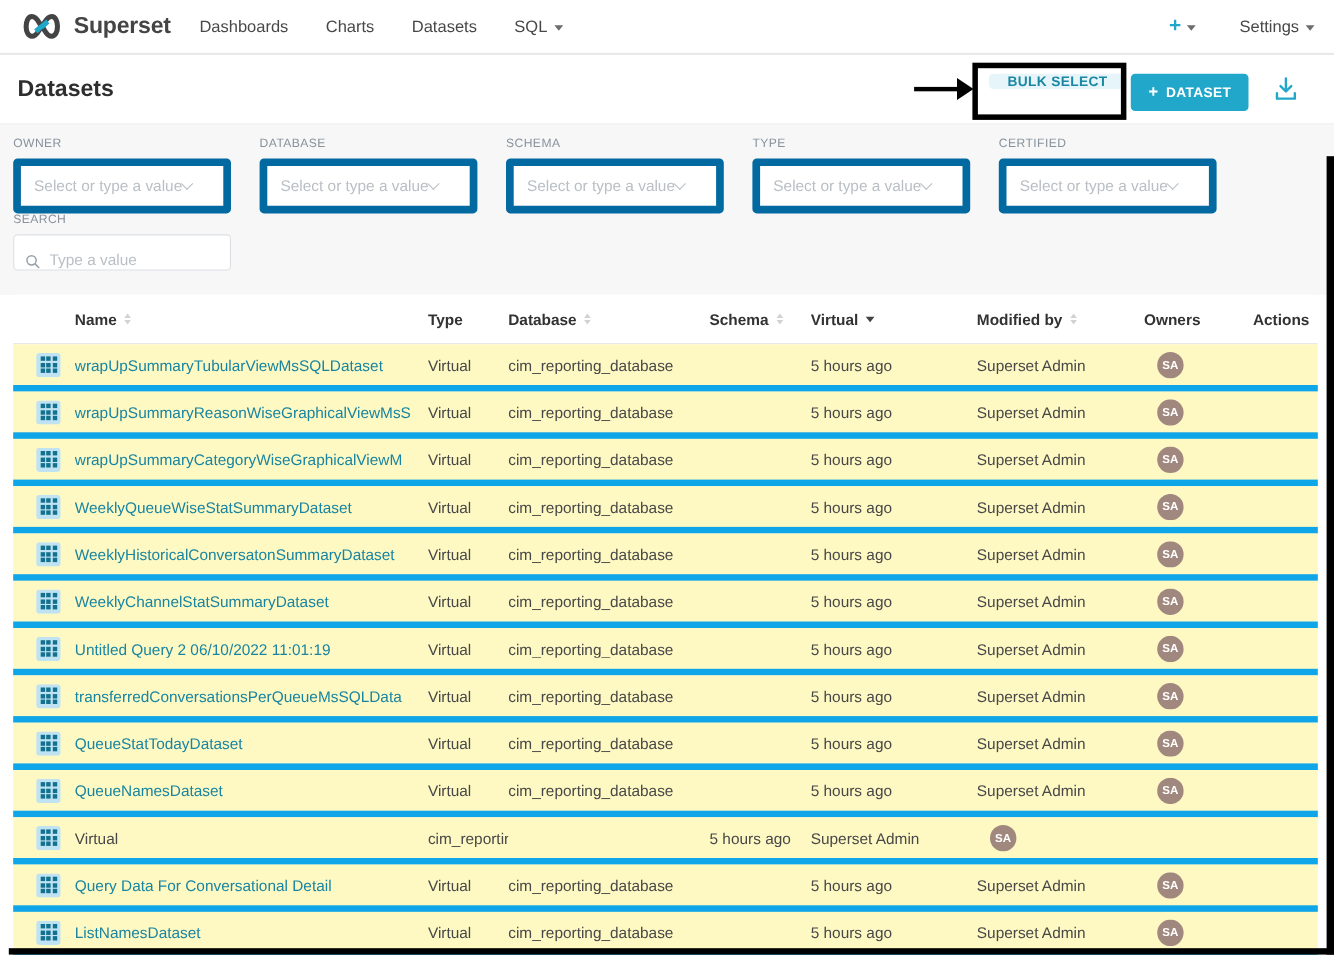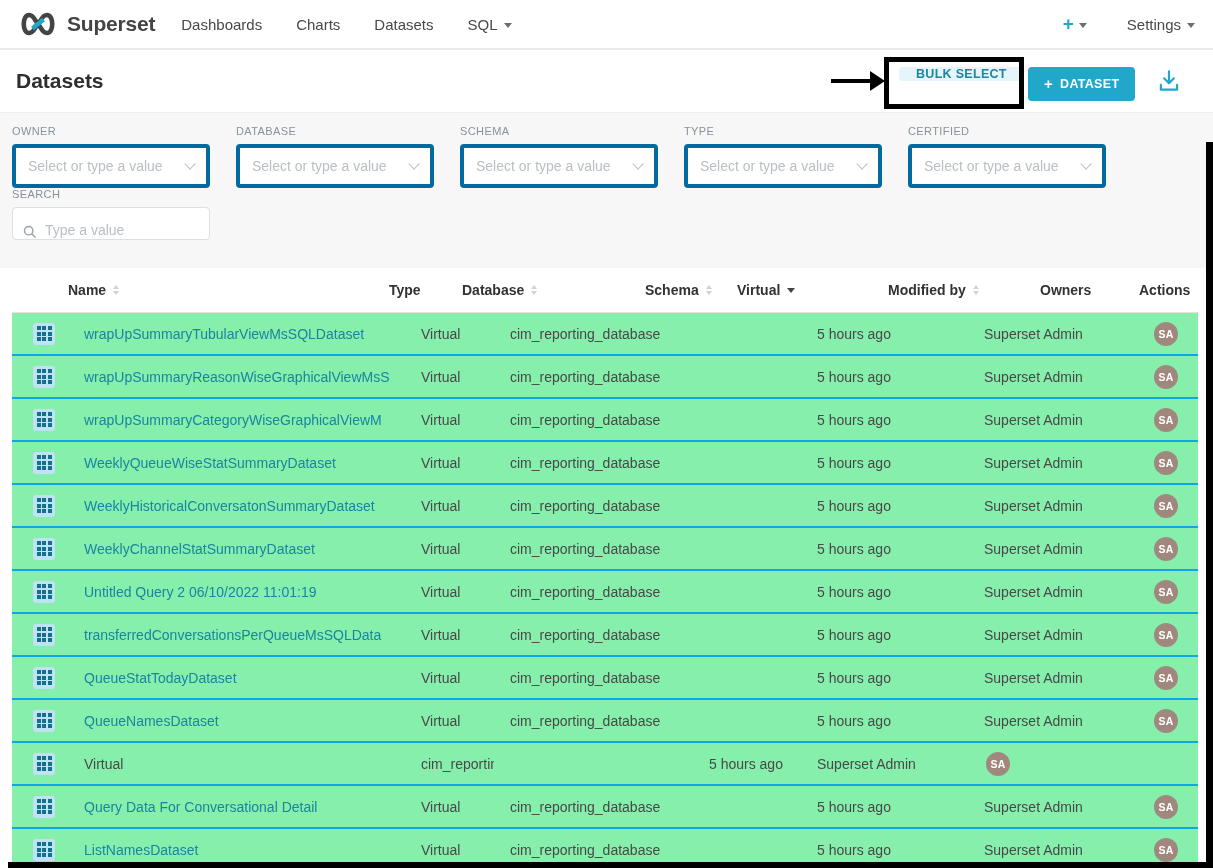--- a/index.html
+++ b/index.html
@@ -52,22 +52,22 @@
     position:absolute; left:870px; top:71px; width:0; height:0; z-index:30;
     border-top:10px solid transparent; border-bottom:10px solid transparent; border-left:15px solid #000;
   }
 
   
   .filter-area { background:#f7f7f8; padding:12px 12px 18px 12px; height:156px; border-top:1px solid #efefef; }
   .filter-row { display:flex; gap:26px; }
   .filter { width:198px; }
   .filter-label { font-size:11px; color:#87929c; letter-spacing:0.4px; margin-bottom:7px; font-weight:400; }
   .select-box {
-    height:33px; background:#fff; border:4px solid #0369a1; border-radius:4px;
-    display:flex; align-items:center; justify-content:space-between; padding:18px 12px; cursor:pointer;
+    height:33px; background:#fff; border:7px solid #0369a1; border-radius:4px;
+    display:flex; align-items:center; padding:18px 12px; cursor:pointer;
   }
   .select-placeholder { font-size:14px; color:#b9bfc4; white-space:nowrap; overflow:hidden; }
   .chevron {
     width:8px; height:8px; border-right:1.5px solid #b9bfc4; border-bottom:1.5px solid #b9bfc4;
     transform:rotate(45deg); margin-top:-4px; flex:0 0 auto;
   }
   .search-block { }
   .search-box {
     width:198px; height:33px; background:#fff; border:1px solid #dcdfe3; border-radius:4px;
     display:flex; align-items:flex-end; padding:0 10px; gap:6px;
@@ -85,36 +85,36 @@
     grid-template-columns:56px 321px 73px 183px 92px 151px 152px 99px 1fr;
   }
   .tbl-header { height:45px; border-bottom:1px solid #e3e3e3; }
   .th { font-size:14px; font-weight:700; color:#323232; display:flex; align-items:center; cursor:pointer; }
   .sort { display:inline-flex; flex-direction:column; margin-left:7px; gap:2px; }
   .tri { width:0; height:0; border-left:3.5px solid transparent; border-right:3.5px solid transparent; display:block; }
   .tri-up { border-bottom:4px solid #d2d2d2; }
   .tri-down { border-top:4px solid #d2d2d2; }
   .tri-down.dark { border-top:5px solid #444; border-left:4px solid transparent; border-right:4px solid transparent; }
 
-  .tbl-row { height:43px; border-bottom:2px solid #0ea5e9; background:#86efac;gap:16px; }
+  .tbl-row { height:43px; border-bottom:6px solid #0ea5e9; background:#fef9c3; }
   .cell { font-size:14px; color:#484848; white-space:nowrap; overflow:hidden; }
   .name-cell a { color:#1985a0; text-decoration:none; font-size:14px; white-space:nowrap; }
   .name-clip { white-space:nowrap; overflow:hidden; }
 
   .grid-icon {
     width:22px; height:22px; background:#bfe3f2; border-radius:3px; margin-left:21px;
     display:grid; grid-template-columns:repeat(3,1fr); grid-template-rows:repeat(3,1fr);
     gap:1.5px; padding:3.5px;
   }
   .grid-icon span { background:#13708e; display:block; }
 
   .avatar {
     width:24px; height:24px; border-radius:50%; background:#a1887f; color:#fff;
     font-size:10.5px; font-weight:700; display:flex; align-items:center; justify-content:center;
-    margin-left:2px; letter-spacing:0.2px;
+    margin-left:12px; letter-spacing:0.2px;
   }
 
   
   .edge-right { position:absolute; right:0; top:142px; width:7px; bottom:0; background:#000; z-index:40; }
   .edge-bottom { position:absolute; left:8px; right:0; bottom:0; height:6px; background:#000; z-index:40; }
 </style>
 </head>
 <body>
 
 <div class="navbar">

